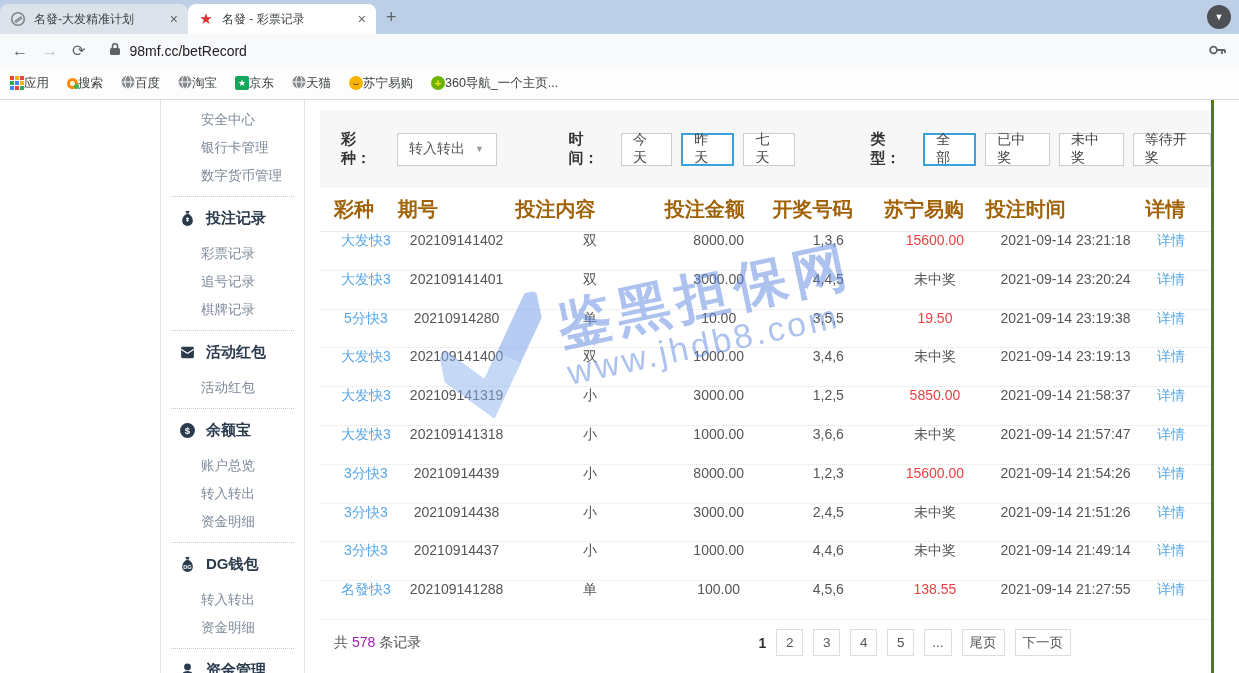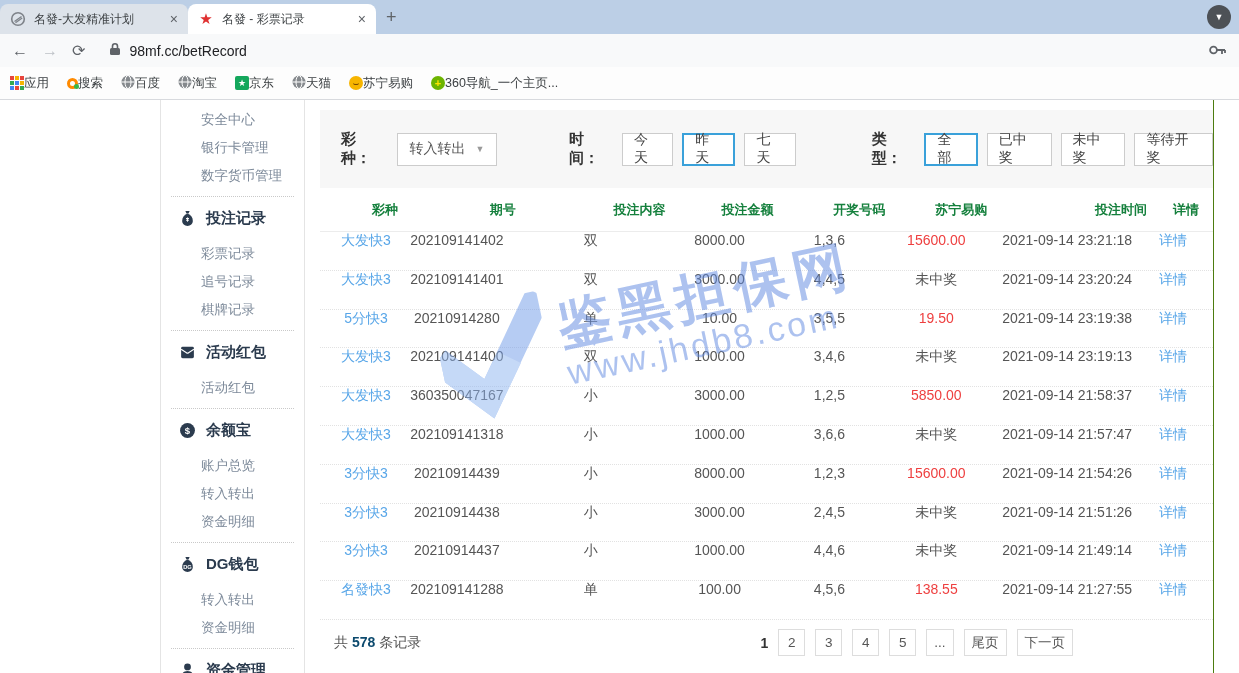--- a/index.html
+++ b/index.html
@@ -46,45 +46,45 @@
   .page { position:relative; height:573px; background:#fff; }
 
   .sidebar { position:absolute; left:160px; top:0; width:145px; height:100%;
              border-left:1px solid #e4e4e4; border-right:1px solid #e4e4e4; padding:6px 0 0 0; }
   .side-sub { height:28px; line-height:28px; padding-left:40px; font-size:13.5px; color:#7d8a9a; cursor:pointer; }
   .side-head { display:flex; align-items:center; gap:10px; padding-left:18px; height:30px;
                font-size:15px; font-weight:bold; color:#2b3b4e; cursor:pointer; margin:5px 0 7px; }
   .side-head svg { width:17px; height:17px; }
   .side-div { border-top:1px dotted #c9c9c9; margin:6px 10px; }
 
-  .main { position:absolute; left:320px; top:0; width:894px; height:100%; border-right:1px solid #4d7c0f; }
+  .main { position:absolute; left:320px; top:0; width:894px; height:100%; border-right:3px solid #4d7c0f; }
 
   .filters { margin-top:10px; height:78px; background:#f7f7f7; display:flex; align-items:center; padding-left:21px; }
   .flabel { font-size:15px; font-weight:bold; color:#333; }
   .select { margin-left:12px; width:103px; height:33px; background:#fff; border:1px solid #ccc;
             display:flex; align-items:center; justify-content:center; gap:10px; font-size:14px; color:#555; cursor:pointer; }
   .caret { font-size:9px; color:#999; }
   .fbtn { height:33px; min-width:46px; padding:0 11px; margin-left:9px; background:#fff; border:1px solid #ccc;
           font-size:14px; color:#444; display:inline-flex; align-items:center; justify-content:center; cursor:pointer; }
   .fbtn.sel { border:2px solid #3aa1da; }
   .gap-time { margin-left:72px; } .gap-type { margin-left:76px; }
 
   .thead { display:flex; align-items:center; height:44px; padding:0 14px; border-bottom:1px solid #ececec; }
-  .thead span { font-size:13px; font-weight:bold; color:#15803d; text-align:right; }
+  .thead span { font-size:20px; font-weight:bold; color:#a16207; text-align:left; }
   .trow { display:flex; align-items:flex-start; height:38.8px; padding:0 14px; border-bottom:1px dotted #e2e2e2; }
   .trow span { font-size:14px; color:#555; text-align:center; }
   .c1{width:64px} .c2{width:118px} .c3{width:150px} .c4{width:108px}
   .c5{width:112px} .c6{width:102px} .c7{width:160px} .c8{width:52px}
   .lottery { color:#58a6e8 !important; cursor:pointer; }
   .won { color:#ee3f3f !important; }
   .detail { color:#58a6e8 !important; cursor:pointer; }
 
   .pager { display:flex; align-items:center; height:46px; padding:0 14px; }
   .total { font-size:14px; color:#555; }
-  .total b { color:#0c4a6e; font-weight:bold; margin:0 4px; }
+  .total b { color:#a21caf; font-weight:normal; margin:0 4px; }
   .pages { margin-left:auto; margin-right:126px; display:flex; align-items:center; }
   .pg { min-width:27px; height:27px; border:1px solid #ddd; background:#fff; margin-left:10px; padding:0 7px;
         display:flex; align-items:center; justify-content:center; font-size:13.5px; color:#555; cursor:pointer; }
   .pg-cur { font-size:14px; font-weight:bold; color:#333; margin-left:10px; }
 
   .watermark { position:absolute; left:438px; top:168px; display:flex; align-items:center; gap:14px;
                transform:rotate(-12deg); opacity:0.5; pointer-events:none; z-index:5; color:#5d87e0; }
   .wm-t1 { font-size:54px; font-weight:bold; letter-spacing:6px; line-height:1.05; }
   .wm-t2 { font-size:34px; letter-spacing:3px; }
   svg.ic { fill:#2b3b4e; }
@@ -326,21 +326,21 @@
     <span class="c3">双</span>
     <span class="c4">1000.00</span>
     <span class="c5">3,4,6</span>
     <span class="c6">未中奖</span>
     <span class="c7">2021-09-14 23:19:13</span>
     <span class="c8 detail">详情</span>
   </div>
 
   <div class="trow">
     <span class="c1 lottery">大发快3</span>
-    <span class="c2">360350047167</span>
+    <span class="c2">202109141319</span>
     <span class="c3">小</span>
     <span class="c4">3000.00</span>
     <span class="c5">1,2,5</span>
     <span class="c6 won">5850.00</span>
     <span class="c7">2021-09-14 21:58:37</span>
     <span class="c8 detail">详情</span>
   </div>
 
   <div class="trow">
     <span class="c1 lottery">大发快3</span>

